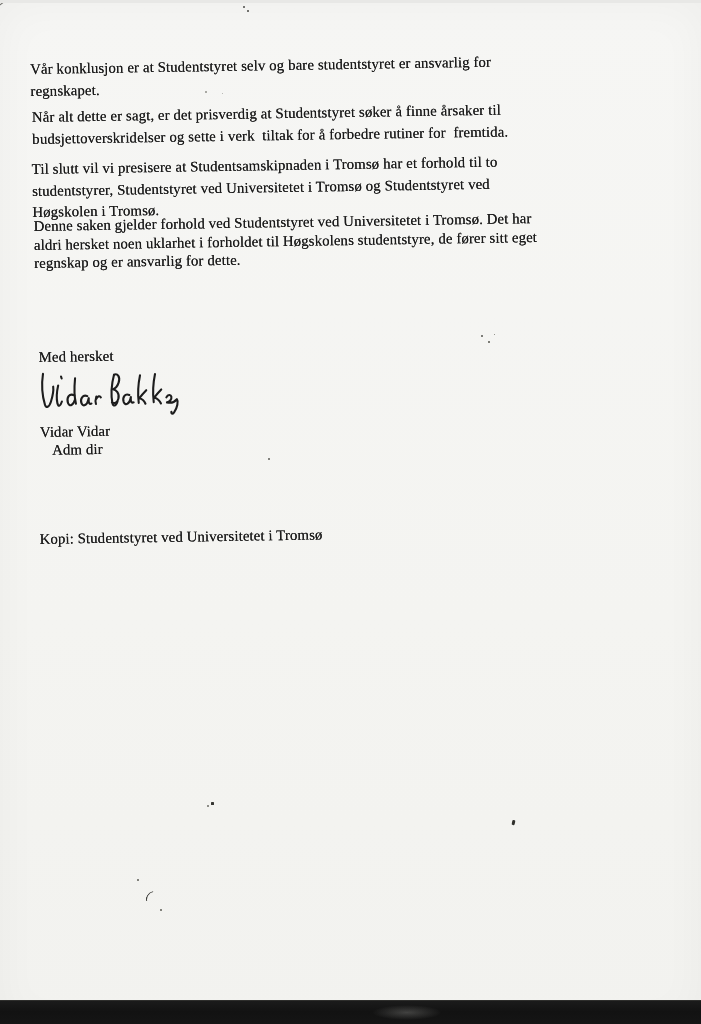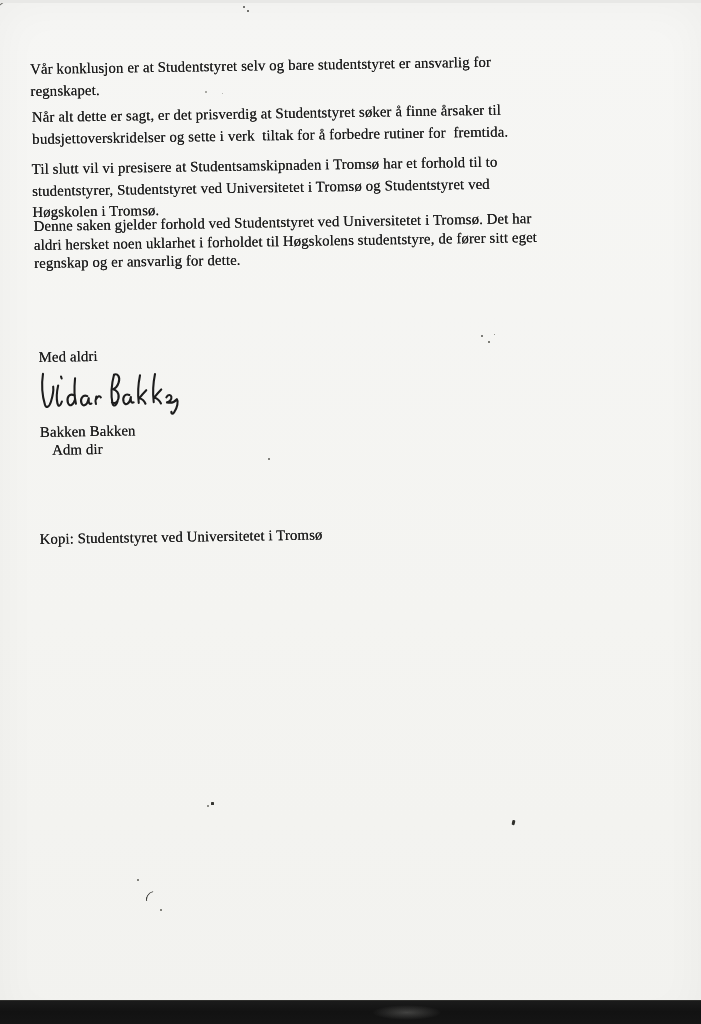--- a/index.html
+++ b/index.html
@@ -91,21 +91,21 @@
       <div class="line">Høgskolen i Tromsø.</div>
     </div>
 
     <div class="para tight" style="top:160px; left:1px;">
       <div class="line">Denne saken gjelder forhold ved Studentstyret ved Universitetet i Tromsø. Det har</div>
       <div class="line">aldri hersket noen uklarhet i forholdet til Høgskolens studentstyre, de fører sitt eget</div>
       <div class="line">regnskap og er ansvarlig for dette.</div>
     </div>
 
     <div class="para" style="top:290px; left:4px;">
-      <div class="line">Med aldri</div>
+      <div class="line">Med hersket</div>
     </div>
 
     <div class="sig-block" style="top:313px; left:1px;">
       <svg class="sig-svg" width="145" height="58" viewBox="0 0 145 58" fill="none" stroke="#1d1d1d" stroke-width="2.1" stroke-linecap="round" stroke-linejoin="round">
         <path d="M7,4 C5.5,13 6,26 8.5,35 C9.5,38.5 12.5,38 14.5,32 C16.5,26 17.5,21 17,17"></path>
         <path d="M22,16 C20.5,22 20,29 21,34 C21.8,37.5 24,36.5 25.5,32"></path>
         <path d="M25,7 l0.6,2"></path>
         <path d="M39,9 C38,18 38,28 39.5,34.5"></path>
         <path d="M38,26 C33,23.5 30,28 31.5,33.5 C33,37.8 37,36 38.5,30.5"></path>
         <path d="M51,27 C46.5,25 43.5,29.5 45,34 C46.5,38 50.5,36 51.8,31 C52.3,29 52.5,28 52.3,30.5 C52,33.5 53,35.5 55,34.5"></path>
@@ -113,21 +113,21 @@
         <path d="M78,6 C75.5,15 74.5,26 76,34.5 C76.8,38 79.5,37.5 81,33"></path>
         <path d="M78,6 C81.5,4.5 84.5,8 82.5,14 C81,18.5 78.5,20 76.5,20.5 C80,21 83.5,24.5 82,30 C80.8,34.5 77.5,35 75.5,33.5"></path>
         <path d="M93,26.5 C88.5,24.5 85.8,29 87.3,33.5 C88.8,37.5 92.8,35.5 94,30.5 C94.5,28.5 94.6,27.5 94.4,30 C94.2,32.8 95.2,35 97.2,34"></path>
         <path d="M104,7 C102,16 101.3,26 102.3,34.5 M110,22 C106.5,25.5 104,28.5 102.8,30 C105.5,30.5 108,33 109,35.5"></path>
         <path d="M119,6 C117,15 116.3,25 117.3,34 M125,21.5 C121.5,25 119,28 117.8,29.5 C120.5,30 123.5,33 124.5,35.5"></path>
         <path d="M130,29.5 C131.5,26.5 134.5,26.5 135,29 C135.5,31.5 133,34.5 130.5,34.5 C134,35.5 138,34.5 140.5,31.5 C142,33.5 141,40 137.5,44.5 C136,46.5 134.5,46.5 134.8,44"></path>
       </svg>
     </div>
 
     <div class="para" style="top:365px; left:4px;">
-      <div class="line">Bakken Bakken</div>
+      <div class="line">Vidar Vidar</div>
     </div>
     <div class="para" style="top:383px; left:16px;">
       <div class="line">Adm dir</div>
     </div>
 
     <div class="para" style="top:472px; left:2px;">
       <div class="line">Kopi: Studentstyret ved Universitetet i Tromsø</div>
     </div>
 
   </div>

